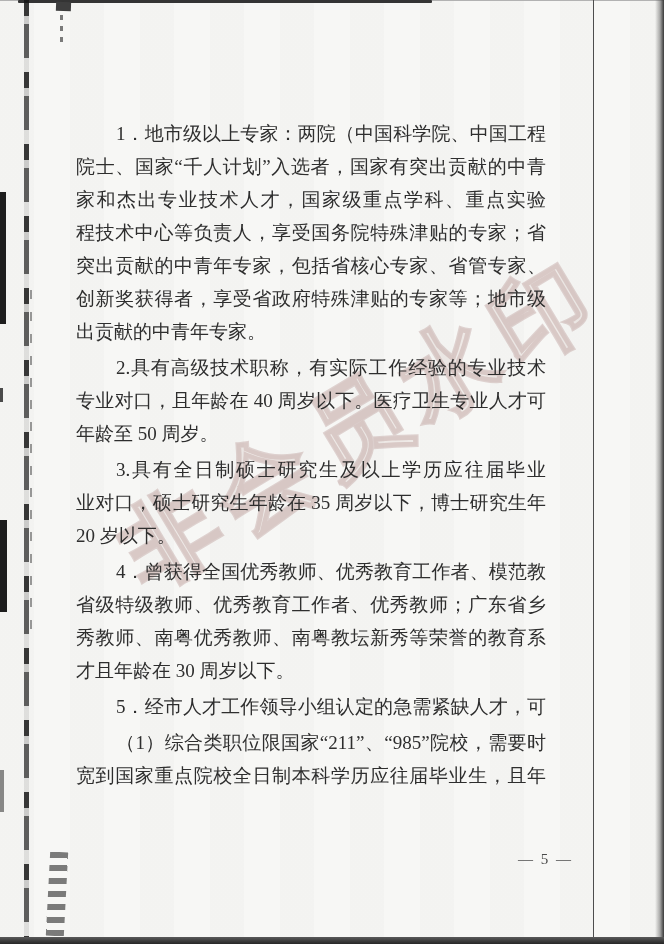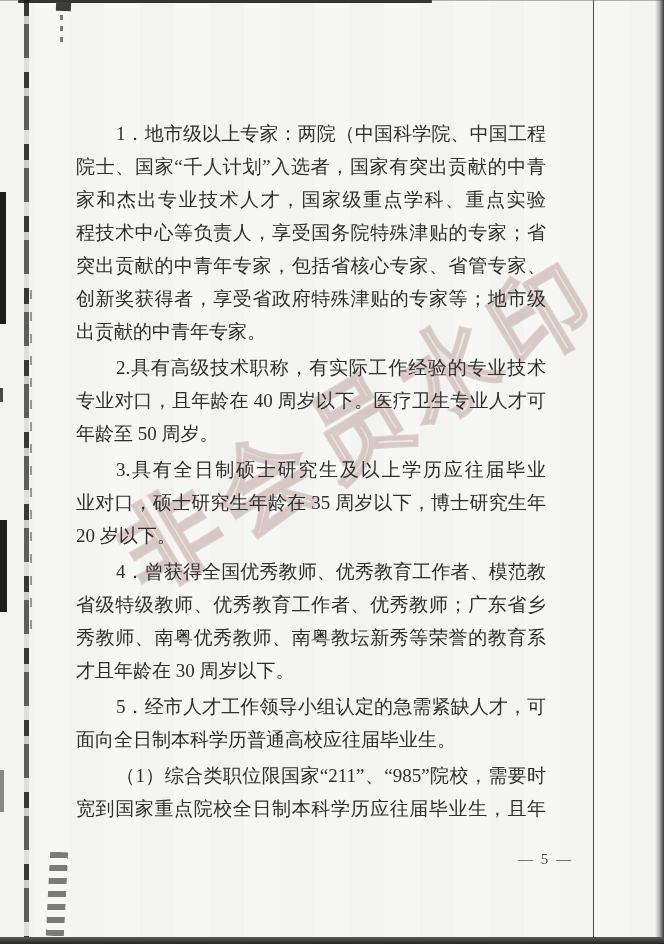--- a/index.html
+++ b/index.html
@@ -150,21 +150,20 @@
         <div class="line last">20 岁以下。</div>
       </div>
       <div class="para">
         <div class="line first">4．曾获得全国优秀教师、优秀教育工作者、模范教师；</div>
         <div class="line">省级特级教师、优秀教育工作者、优秀教师；广东省乡村优</div>
         <div class="line">秀教师、南粤优秀教师、南粤教坛新秀等荣誉的教育系统人</div>
         <div class="line last">才且年龄在 30 周岁以下。</div>
       </div>
       <div class="para">
         <div class="line first">5．经市人才工作领导小组认定的急需紧缺人才，可放宽</div>
-        <div class="line last">面向全日制本科学历普通高校应往届毕业生。</div>
       </div>
       <div class="para">
         <div class="line first">（1）综合类职位限国家“211”、“985”院校，需要时可放</div>
         <div class="line">宽到国家重点院校全日制本科学历应往届毕业生，且年龄在</div>
       </div>
     </div>
 
   <div class="page-number">— 5 —</div>
 
 </div>

